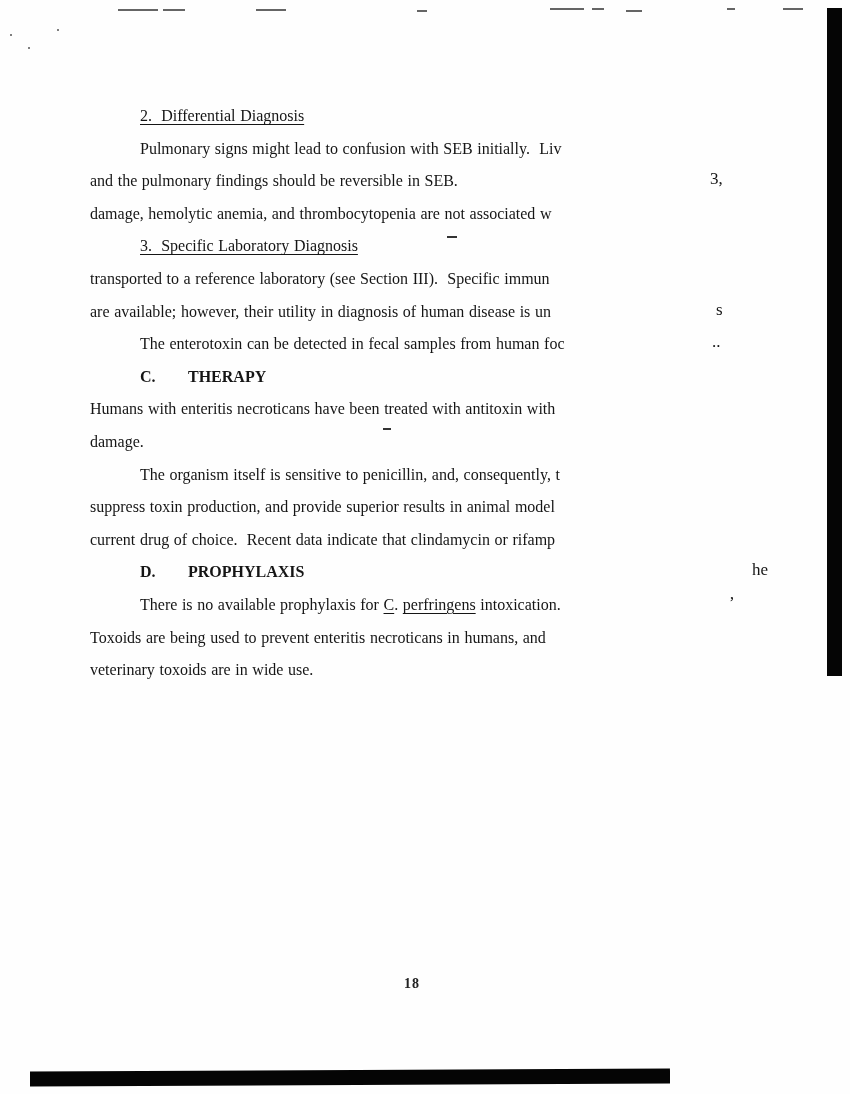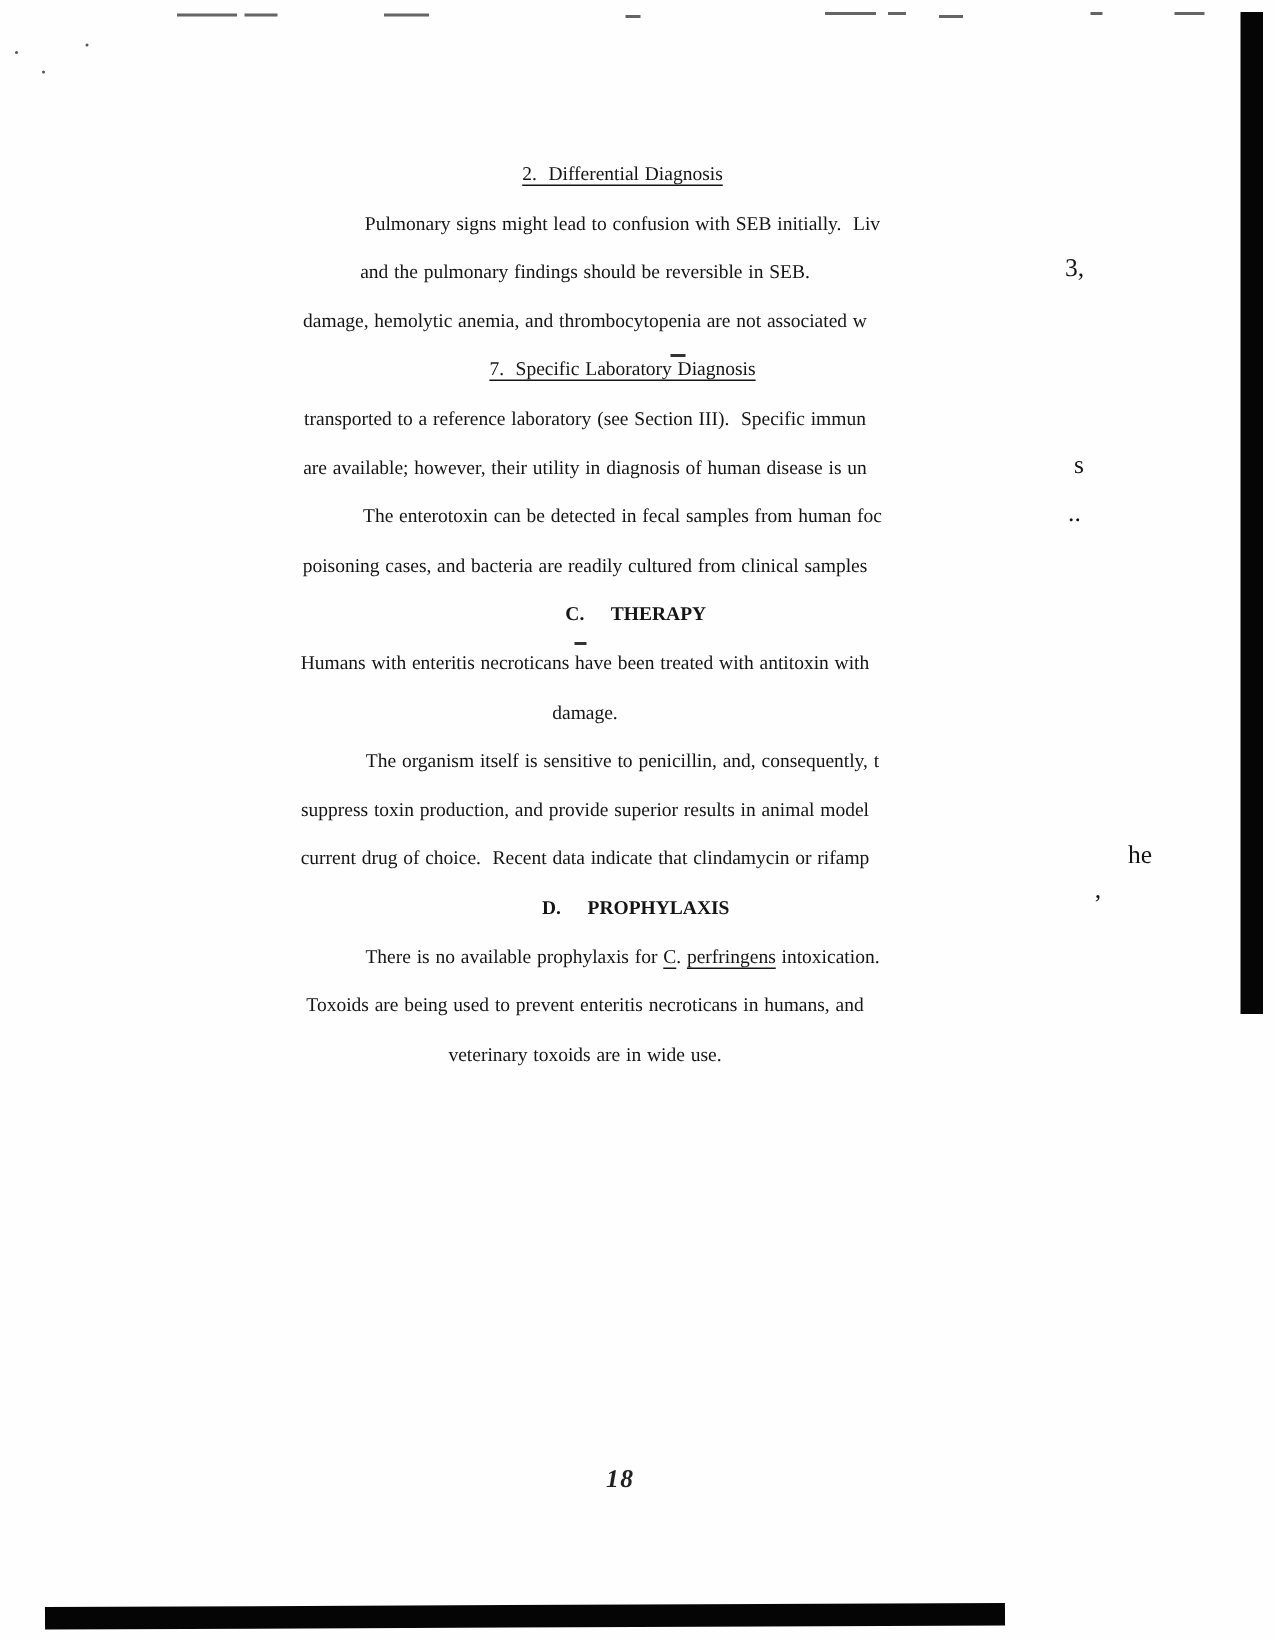--- a/index.html
+++ b/index.html
@@ -10,38 +10,37 @@
     font-family:"Liberation Serif", serif;
     overflow:hidden;
   }
   .page { position:absolute; inset:0; background:#fefefe; }
 
   
   .text-block {
     position:absolute;
     left:90px; top:100px;
     width:600px;
-    font-size:13px;
+    font-size:16px;
     color:#151515;
     word-spacing:0.6px;
-    text-align:center;
   }
   .line { line-height:32.6px; white-space:pre; height:32.6px; }
   .indent { text-indent:50px; }
   .u { text-decoration:underline; text-underline-offset:3px; }
   .sec-head { font-weight:bold; }
   .sec-letter { display:inline-block; width:48px; text-indent:0; font-weight:bold; }
 
   
   .fragment { position:absolute; font-size:17px; color:#151515; }
 
   
   .page-number {
     position:absolute; left:404px; top:976px;
-    font-size:17px; font-weight:bold; letter-spacing:1px; color:#222;font-style:italic;
+    font-size:14px; font-weight:bold; letter-spacing:1px; color:#222;
   }
 
   
   .right-bar { position:absolute; left:827px; top:8px; width:15px; height:668px; background:#050505; }
   .bottom-bar { position:absolute; left:30px; top:1070px; width:640px; height:15px; background:#050505; transform:rotate(-0.25deg); }
   .dash { position:absolute; height:2px; background:#4a4a4a; opacity:0.85; }
   .stray { position:absolute; height:2px; background:#333; }
   .dot { position:absolute; width:2px; height:2px; background:#555; border-radius:50%; }
 </style>
 </head>
@@ -64,25 +63,24 @@
   <span class="stray" style="left:447px;top:236px;width:10px"></span>
   <span class="stray" style="left:383px;top:428px;width:8px"></span>
 
   <div class="text-block">
 
     <div class="line indent"><span class="u">2.  Differential Diagnosis</span></div>
     <div class="line indent">Pulmonary signs might lead to confusion with SEB initially.  Liv</div>
     <div class="line">and the pulmonary findings should be reversible in SEB.</div>
     <div class="line">damage, hemolytic anemia, and thrombocytopenia are not associated w</div>
 
-    <div class="line indent"><span class="u">7.  Specific Laboratory Diagnosis</span></div>
+    <div class="line indent"><span class="u">3.  Specific Laboratory Diagnosis</span></div>
     <div class="line">transported to a reference laboratory (see Section III).  Specific immun</div>
     <div class="line">are available; however, their utility in diagnosis of human disease is un</div>
     <div class="line indent">The enterotoxin can be detected in fecal samples from human foc</div>
-    <div class="line">poisoning cases, and bacteria are readily cultured from clinical samples</div>
 
     <div class="line indent sec-head"><span class="sec-letter">C.</span><span>THERAPY</span></div>
     <div class="line">Humans with enteritis necroticans have been treated with antitoxin with</div>
     <div class="line">damage.</div>
     <div class="line indent">The organism itself is sensitive to penicillin, and, consequently, t</div>
     <div class="line">suppress toxin production, and provide superior results in animal model</div>
     <div class="line">current drug of choice.  Recent data indicate that clindamycin or rifamp</div>
 
     <div class="line indent sec-head"><span class="sec-letter">D.</span><span>PROPHYLAXIS</span></div>
     <div class="line indent"><span>There is no available prophylaxis for </span><span class="u">C</span><span>. </span><span class="u">perfringens</span><span> intoxication.</span></div>

